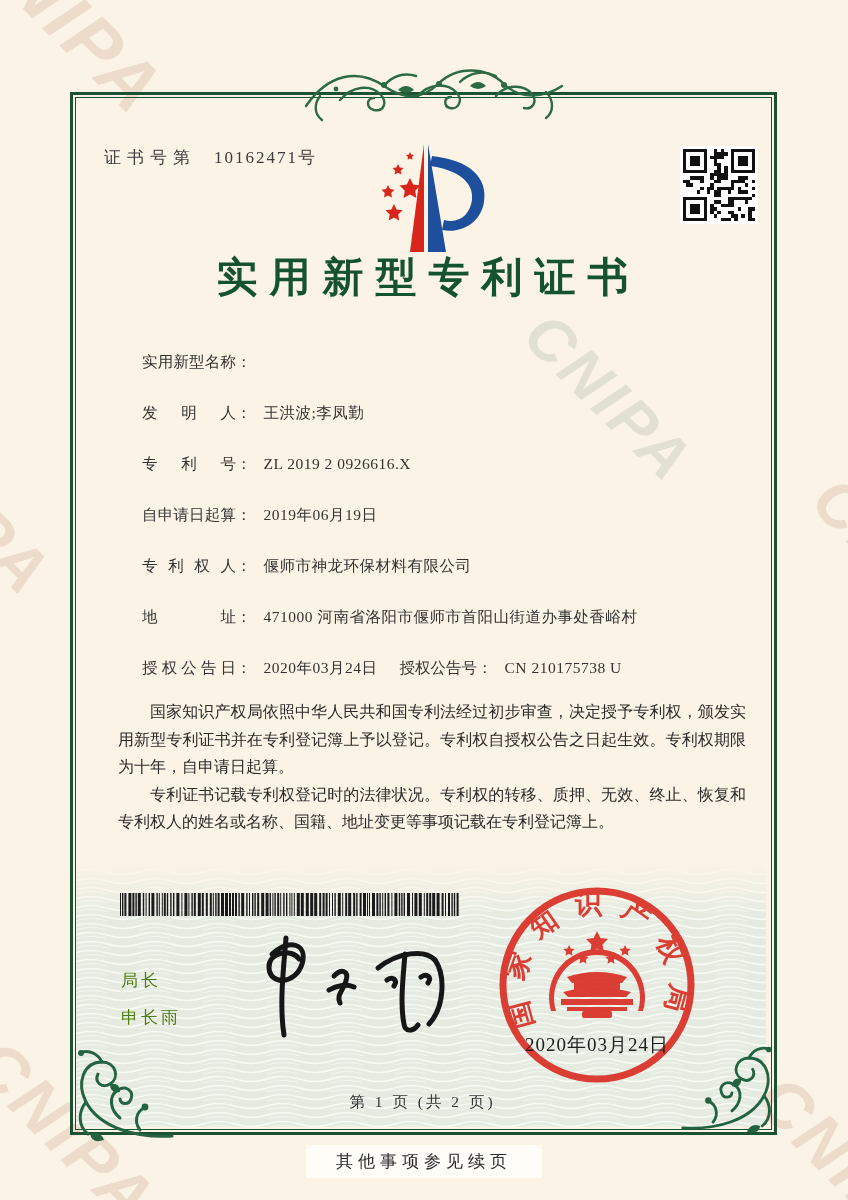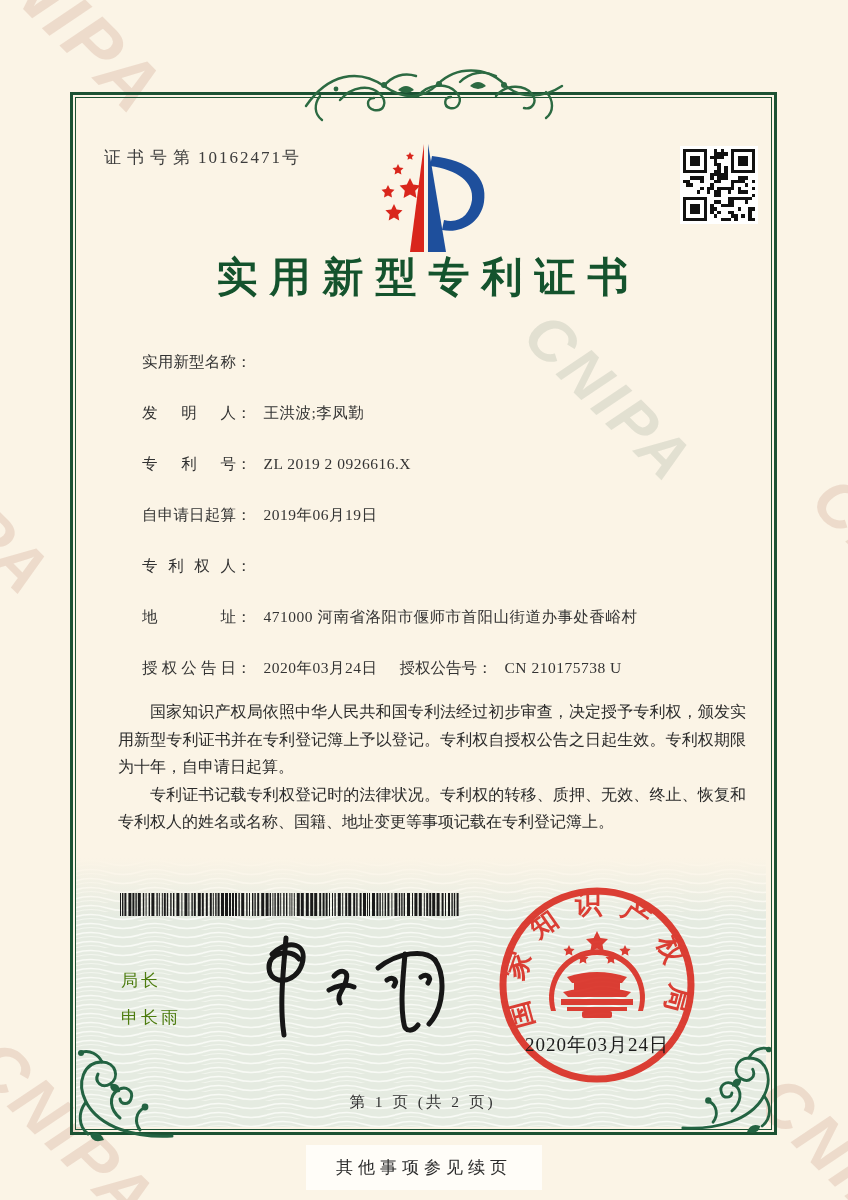--- a/index.html
+++ b/index.html
@@ -30,21 +30,21 @@
   .band{position:absolute;left:75px;top:858px;width:691px;height:269px;z-index:2;}
   .band-fade{
     position:absolute;left:75px;top:858px;width:691px;height:60px;z-index:2;
     background:linear-gradient(#fbf4e6,rgba(251,244,230,0));
   }
   .content{position:absolute;left:0;top:0;width:848px;height:1200px;z-index:4;}
   .certno{
     position:absolute;left:104px;top:146px;font-size:17px;color:#3c3c3c;
   }
   .certno .sp1{letter-spacing:6px;}
-  .certno .sp2{letter-spacing:2px;margin-left:2px;}
+  .certno .sp2{letter-spacing:2px;margin-left:18px;}
   .logo{position:absolute;left:348px;top:140px;width:154px;height:120px;}
   .qr{position:absolute;left:680px;top:146px;width:78px;height:78px;background:#fff;padding:3px;box-sizing:border-box;}
   .title{
     position:absolute;left:72px;top:250px;width:701px;text-align:center;
     font-size:41px;font-weight:700;letter-spacing:12px;color:#14532d;
     text-indent:12px;
   }
   .fields{position:absolute;left:118px;top:350px;width:628px;font-size:15.5px;color:#333;}
   .frow{height:24px;line-height:24px;margin-bottom:27px;display:flex;align-items:baseline;white-space:nowrap;}
   .flabel{display:inline-block;width:94px;text-align:justify;text-align-last:justify;margin-left:24px;}
@@ -63,21 +63,21 @@
   .seal-date{
     position:absolute;left:492px;top:1032px;width:210px;text-align:center;z-index:6;
     font-size:19px;color:#1d1d1d;letter-spacing:1px;
   }
   .pageinfo{
     position:absolute;left:72px;top:1092px;width:701px;text-align:center;
     font-size:15.5px;letter-spacing:3px;color:#333;
   }
   .footer-note{position:absolute;left:0;top:1145px;width:848px;text-align:center;}
   .footer-note span{
-    display:inline-block;background:#fffdf8;padding:11px 30px;
+    display:inline-block;background:#fffdf8;padding:5px 30px;
     font-size:17px;letter-spacing:5px;color:#2b2b2b;
   }
   .flourish-top{position:absolute;left:300px;top:56px;width:268px;height:78px;z-index:4;}
   .flourish-bl{position:absolute;left:50px;top:1048px;width:125px;height:100px;z-index:4;}
   .flourish-br{position:absolute;left:680px;top:1038px;width:118px;height:108px;z-index:4;transform:scaleX(-1);}
 </style>
 </head>
 <body>
 
 <div class="wm wm-pink" style="left:-58px;top:-28px;font-size:74px;">CNIPA</div>
@@ -318,20 +318,21 @@
         <span class="fvalue">ZL 2019 2 0926616.X</span>
     </div>
     <div class="frow">
       <span class="flabel">自申请日起算</span>
         <span class="fcolon">：</span>
         <span class="fvalue">2019年06月19日</span>
     </div>
     <div class="frow">
       <span class="flabel">专利权人</span>
         <span class="fcolon">：</span>
+        <span class="fvalue">偃师市神龙环保材料有限公司</span>
     </div>
     <div class="frow">
       <span class="flabel">地址</span>
         <span class="fcolon">：</span>
         <span class="fvalue">471000 河南省洛阳市偃师市首阳山街道办事处香峪村</span>
     </div>
     <div class="frow">
       <span class="flabel">授权公告日</span>
         <span class="fcolon">：</span>
         <span class="fvalue">2020年03月24日</span>

